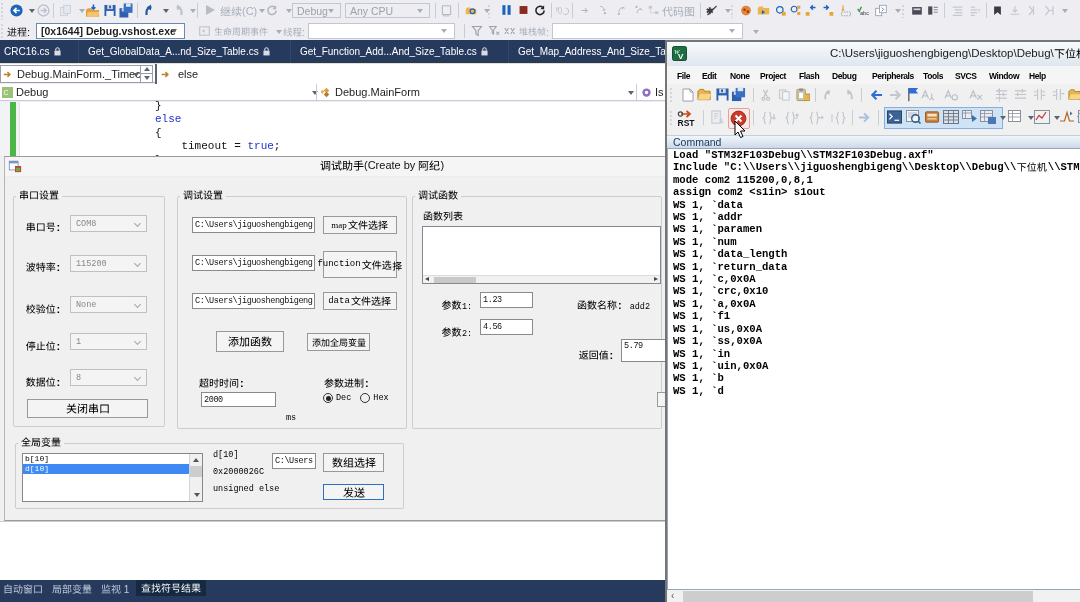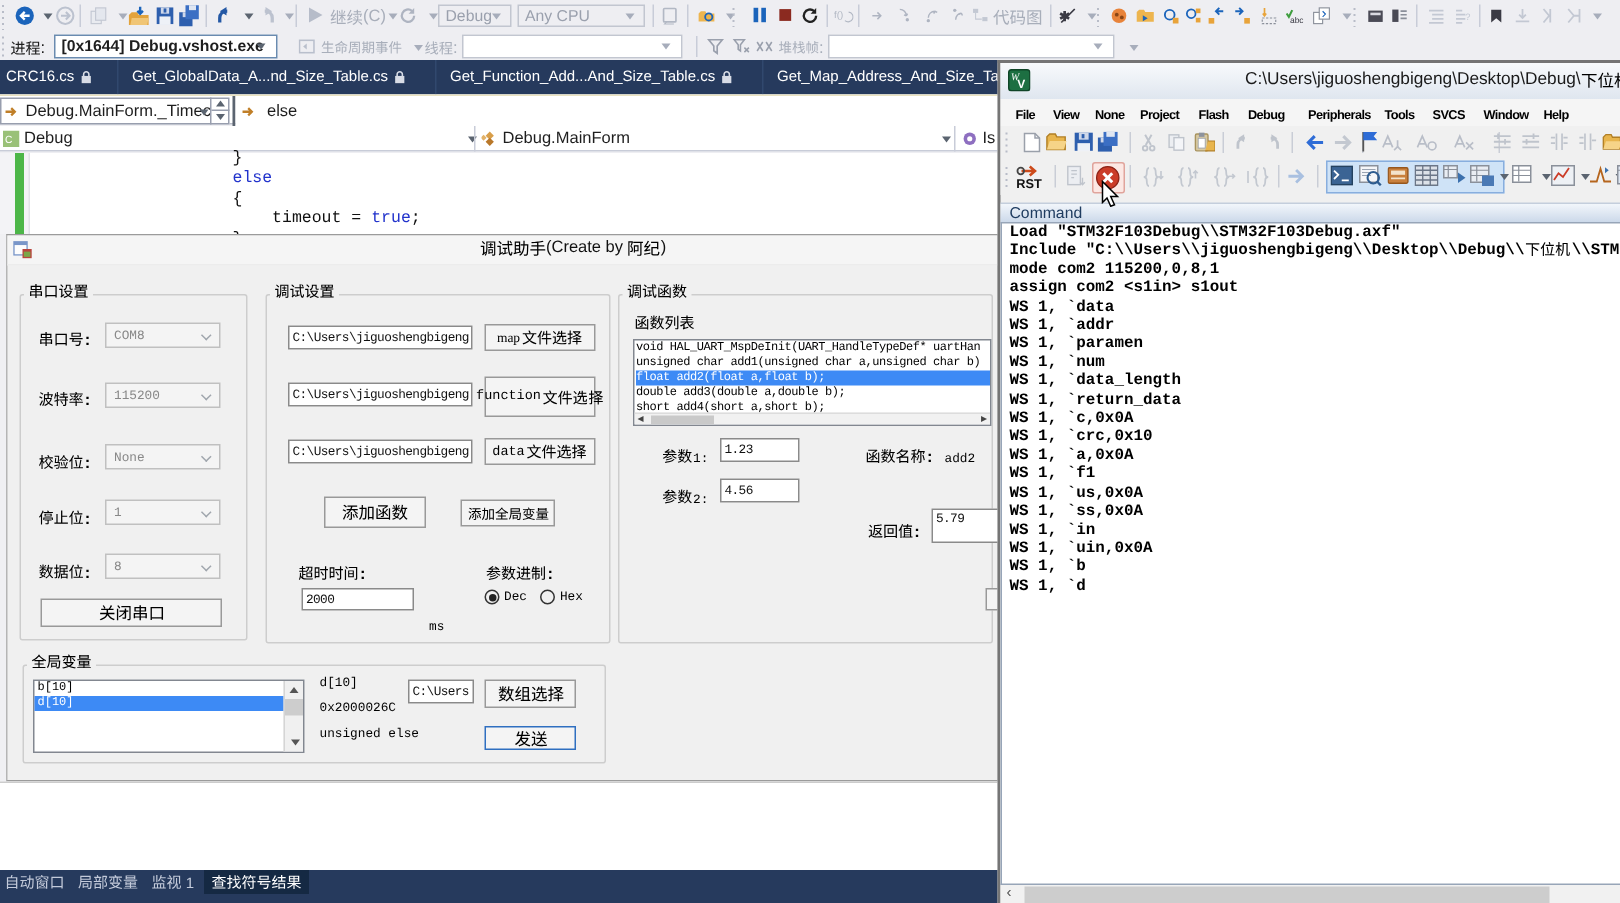--- a/index.html
+++ b/index.html
@@ -612,25 +612,20 @@
           <use href="#g6570" x="3000"></use>
         </svg></div>
     </div>
  <div class="ab" style="left:422px;top:50px"><svg class="ck" style="width:42.0px;height:10px;vertical-align:-1.3px;" viewBox="0 0 4000 1000">
         <use href="#g51fd" x="0"></use>
         <use href="#g6570" x="1000"></use>
         <use href="#g5217" x="2000"></use>
         <use href="#g8868" x="3000"></use>
       </svg></div>
  <div class="ab" style="left:422px;top:70px;width:239px;height:58px;background:#fff;border:1px solid #828790;overflow:hidden">
-  <div style="position:absolute;left:1px;top:0;right:0;font-family:'Liberation Mono',monospace;font-size:8px;letter-spacing:-0.3px;white-space:pre;line-height:9.9px;color:#000">void HAL_UART_MspDeInit(UART_HandleTypeDef* uartHan
-unsigned char add1(unsigned char a,unsigned char b)
-<span style="display:inline-block;width:100%;background:#3d8af5;color:#fff">float add2(float a,float b);</span>
-double add3(double a,double b);
-short add4(short a,short b);</div>
   <div style="position:absolute;left:0;bottom:0;width:100%;height:8px;background:#f1f1f1;border-top:1px solid #dcdcdc">
    <span style="position:absolute;left:2px;top:-2.5px;font-size:8px;color:#444">◂</span>
    <div style="position:absolute;left:11px;top:1px;width:42px;height:6px;background:#c9c9c9"></div>
    <span style="position:absolute;right:2px;top:-2.5px;font-size:8px;color:#444">▸</span>
   </div>
  </div>
  <div class="ab" style="left:441px;top:139px"><svg class="ck" style="width:21.0px;height:10px;vertical-align:-1.3px;" viewBox="0 0 2000 1000">
         <use href="#g53c2" x="0"></use>
         <use href="#g6570" x="1000"></use>
       </svg><span style="font-family:'Liberation Mono',monospace;font-size:8.5px;color:#000">1:</span></div>
@@ -736,21 +731,21 @@
       </svg>
   <span class="ab row" style="left:163px;top:5px;font-size:11.5px;color:#1a1a1a;white-space:nowrap">C:\Users\jiguoshengbigeng\Desktop\Debug\<svg class="ck" style="width:33.0px;height:11px;vertical-align:-1.3px;" viewBox="0 0 3000 1000">
           <use href="#g4e0b" x="0"></use>
           <use href="#g4f4d" x="1000"></use>
           <use href="#g673a" x="2000"></use>
         </svg>\STM32F103Debug</span>
  </div>
 
  <div class="ab" style="left:0;top:24px;width:413px;height:18px;background:#f5f5f5">
   <span class="ab kmenu" style="left:10px;top:5px">File</span>
-  <span class="ab kmenu" style="left:35px;top:5px">View</span>
+  <span class="ab kmenu" style="left:35px;top:5px">Edit</span>
   <span class="ab kmenu" style="left:63px;top:5px">None</span>
   <span class="ab kmenu" style="left:93px;top:5px">Project</span>
   <span class="ab kmenu" style="left:132px;top:5px">Flash</span>
   <span class="ab kmenu" style="left:165px;top:5px">Debug</span>
   <span class="ab kmenu" style="left:205px;top:5px">Peripherals</span>
   <span class="ab kmenu" style="left:256px;top:5px">Tools</span>
   <span class="ab kmenu" style="left:288px;top:5px">SVCS</span>
   <span class="ab kmenu" style="left:322px;top:5px">Window</span>
   <span class="ab kmenu" style="left:362px;top:5px">Help</span>
  </div>

